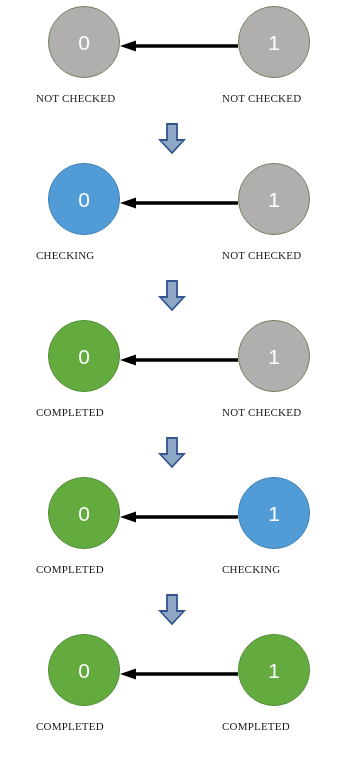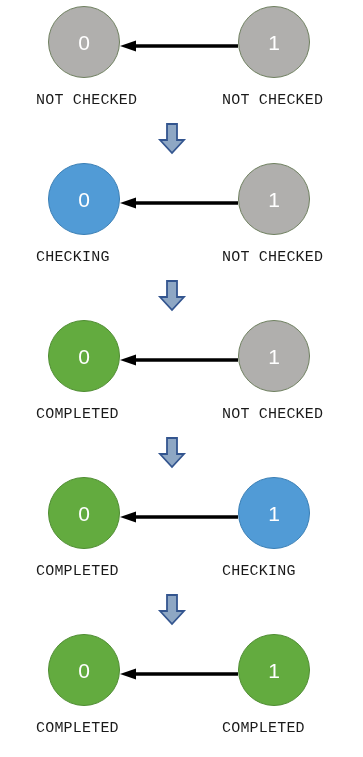--- a/index.html
+++ b/index.html
@@ -58,25 +58,25 @@
     position: absolute;
     left: 120px;
     top: 40px;
     width: 119px;
     height: 5px;
   }
   .edge svg { display: block; }
   .label {
     position: absolute;
     top: 92px;
-    font-size: 15px;
+    font-size: 11px;
     letter-spacing: 0.2px;
     color: #1a1a1a;
     white-space: nowrap;
-    font-family: Liberation Mono, monospace;
+    font-family: Liberation Serif, serif;
   }
   .label-left  { left: 36px; }
   .label-right { left: 222px; }
   .flow-arrow {
     position: relative;
     width: 363px;
     height: 35px;
   }
   .flow-arrow svg {
     position: absolute;

